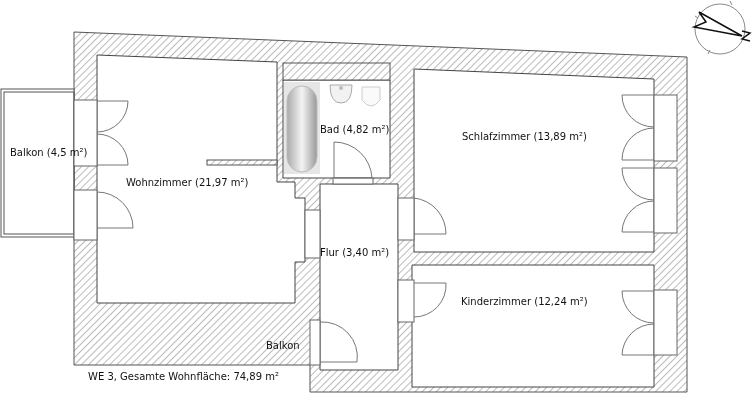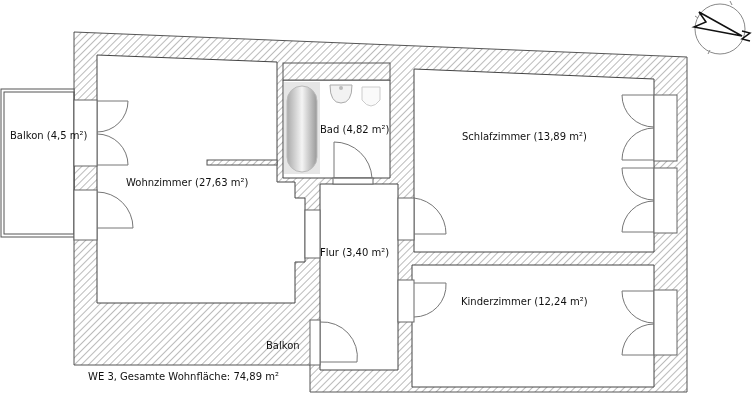--- a/index.html
+++ b/index.html
@@ -99,20 +99,20 @@
   <g>
     <circle cx="720" cy="29" r="25" fill="none" stroke="#888" stroke-width="1"></circle>
     <line x1="730" y1="1" x2="732" y2="5" stroke="#888"></line>
     <line x1="695" y1="16" x2="698" y2="18" stroke="#888"></line>
     <line x1="708" y1="54" x2="710" y2="50" stroke="#888"></line>
     <polygon points="699,12 742,36 694,27 706,22" fill="none" stroke="#111" stroke-width="1.5"></polygon>
     <path d="M742,31 L750,33 L742,39 L750,41" fill="none" stroke="#111" stroke-width="1.5"></path>
   </g>
 </svg>
 
-<div class="lbl" style="left:10px;top:129px">Balkon (4,5 m²)</div>
-<div class="lbl" style="left:126px;top:176px">Wohnzimmer (27,63 m²)</div>
+<div class="lbl" style="left:10px;top:146px">Balkon (4,5 m²)</div>
+<div class="lbl" style="left:126px;top:176px">Wohnzimmer (21,97 m²)</div>
 <div class="lbl" style="left:320px;top:123px">Bad (4,82 m²)</div>
 <div class="lbl" style="left:320px;top:246px">Flur (3,40 m²)</div>
 <div class="lbl" style="left:462px;top:130px">Schlafzimmer (13,89 m²)</div>
 <div class="lbl" style="left:461px;top:295px">Kinderzimmer (12,24 m²)</div>
 <div class="lbl" style="left:266px;top:339px">Balkon</div>
 <div class="lbl" style="left:88px;top:370px">WE 3, Gesamte Wohnfläche: 74,89 m²</div>
 
 </body></html>

